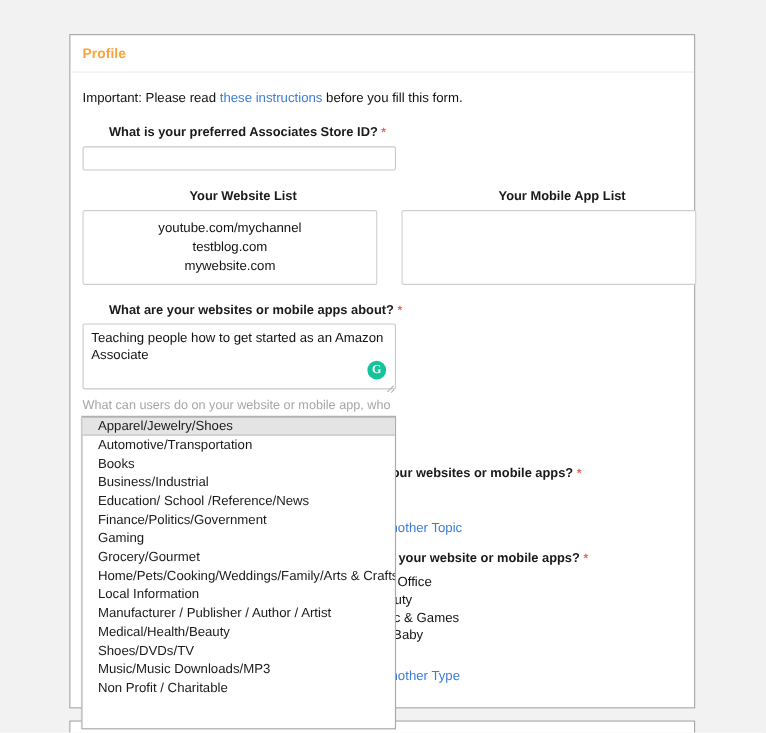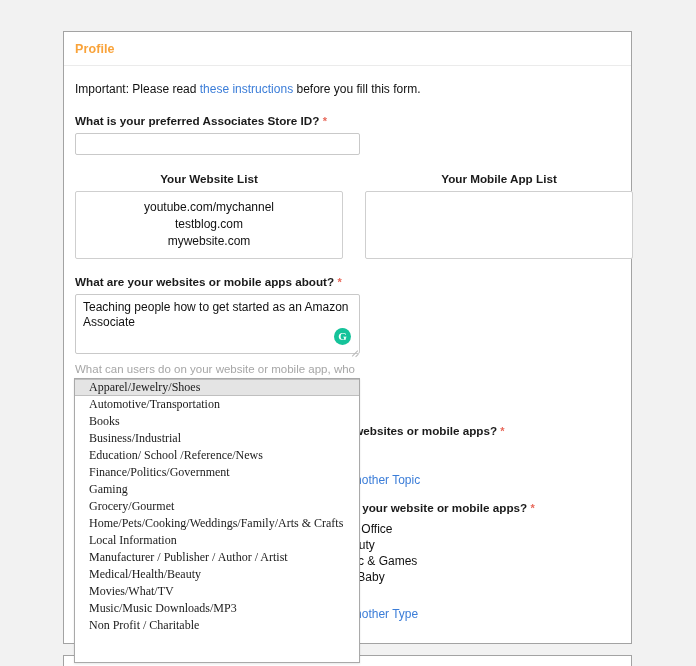--- a/index.html
+++ b/index.html
@@ -58,20 +58,21 @@
     text-decoration: none;
     cursor: pointer;
   }
 
   .field-label {
     font-size: 11.7px;
     font-weight: bold;
     color: #1a1a1a;
     margin-bottom: 6px;
     display: block;
+    margin-left: 24px;
   }
   .req {
     color: #e8685a;
     font-weight: bold;
     font-size: 11px;
   }
 
   .text-input {
     box-sizing: border-box;
     width: 285px;
@@ -232,21 +233,20 @@
     left: 74px;
     top: 378px;
     width: 286px;
     background: #ffffff;
     border: 1px solid #a9a9a9;
     box-sizing: border-box;
     z-index: 50;
     box-shadow: 0 1px 2px rgba(0,0,0,.10);
     overflow: hidden;
     height: 285px;
-    font-family: Liberation Serif, serif;
   }
   .dd-item {
     font-size: 12px;
     color: #1a1a1a;
     height: 17px;
     line-height: 17px;
     padding: 0 0 0 14px;
     white-space: nowrap;
     cursor: default;
   }
@@ -392,16 +392,16 @@
   <div class="dd-item">Books</div>
   <div class="dd-item">Business/Industrial</div>
   <div class="dd-item">Education/ School /Reference/News</div>
   <div class="dd-item">Finance/Politics/Government</div>
   <div class="dd-item">Gaming</div>
   <div class="dd-item">Grocery/Gourmet</div>
   <div class="dd-item">Home/Pets/Cooking/Weddings/Family/Arts &amp; Crafts</div>
   <div class="dd-item">Local Information</div>
   <div class="dd-item">Manufacturer / Publisher / Author / Artist</div>
   <div class="dd-item">Medical/Health/Beauty</div>
-  <div class="dd-item">Movies/What/TV</div>
+  <div class="dd-item">Shoes/DVDs/TV</div>
   <div class="dd-item">Music/Music Downloads/MP3</div>
   <div class="dd-item">Non Profit / Charitable</div>
 </div>
 
 </body></html>

